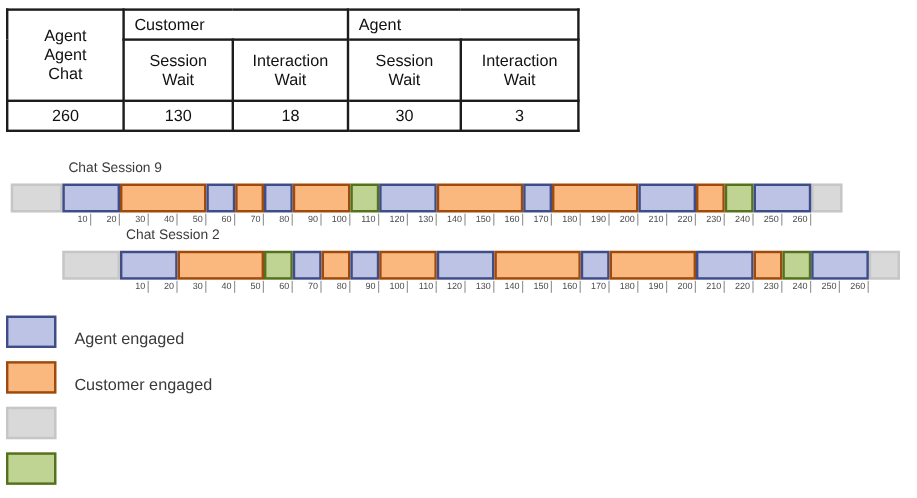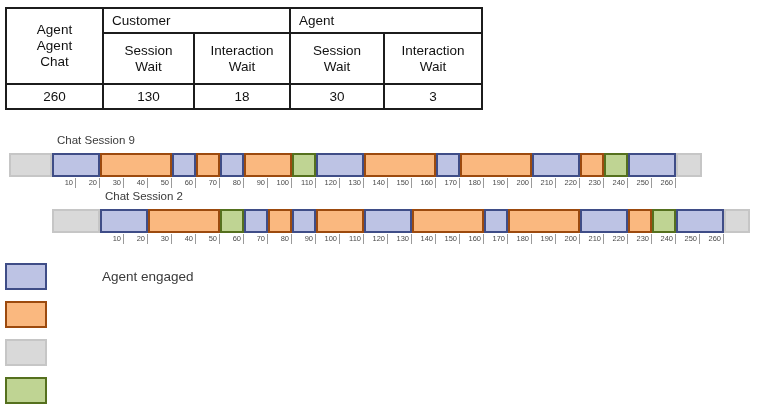--- a/index.html
+++ b/index.html
@@ -21,21 +21,21 @@
   .seg{position:absolute;height:24px;box-sizing:border-box;border:2px solid transparent;}
   .seg-agent   {background:var(--agent-fill);   border-color:var(--agent-border);   z-index:2;}
   .seg-customer{background:var(--customer-fill);border-color:var(--customer-border);z-index:2;}
   .seg-wait    {background:var(--wait-fill);    border-color:var(--wait-border);    z-index:2;}
   .seg-prepost {background:var(--prepost-fill); border-color:var(--prepost-border); z-index:1;}
   .tick{position:absolute;height:10px;line-height:10px;font-size:7.5px;color:#4a4a4a;
         text-align:right;padding-right:2px;border-right:1px solid #9a9a9a;box-sizing:border-box;}
 
   
   .legend{position:absolute;left:5px;top:263px;}
-  .legend-row{position:absolute;left:0;height:27px;display:flex;align-items:center;gap:40px;}
+  .legend-row{position:absolute;left:0;height:27px;display:flex;align-items:flex-end;}
   .swatch{width:38px;height:23px;box-sizing:content-box;border:2px solid transparent;margin-right:15px;}
   .sw-agent   {background:var(--agent-fill);   border-color:var(--agent-border);}
   .sw-customer{background:var(--customer-fill);border-color:var(--customer-border);}
   .sw-prepost {background:var(--prepost-fill); border-color:var(--prepost-border);}
   .sw-wait    {background:var(--wait-fill);    border-color:var(--wait-border);}
   .legend-label{font-size:13.5px;color:#3a3a3a;white-space:nowrap;}
 </style>
 </head>
 <body>
 
@@ -178,20 +178,21 @@
       <div class="tick" style="left: 701px; width: 23px; top: 234px;">260</div>
     </div>
 
   <div class="legend">
     <div class="legend-row" style="top:0">
       <span class="swatch sw-agent"></span>
       <span class="legend-label">Agent engaged</span>
     </div>
     <div class="legend-row" style="top:38px">
       <span class="swatch sw-customer"></span>
+      <span class="legend-label">Customer engaged</span>
     </div>
     <div class="legend-row" style="top:76px">
       <span class="swatch sw-prepost"></span>
     </div>
     <div class="legend-row" style="top:114px">
       <span class="swatch sw-wait"></span>
     </div>
   </div>
 
 </div>

